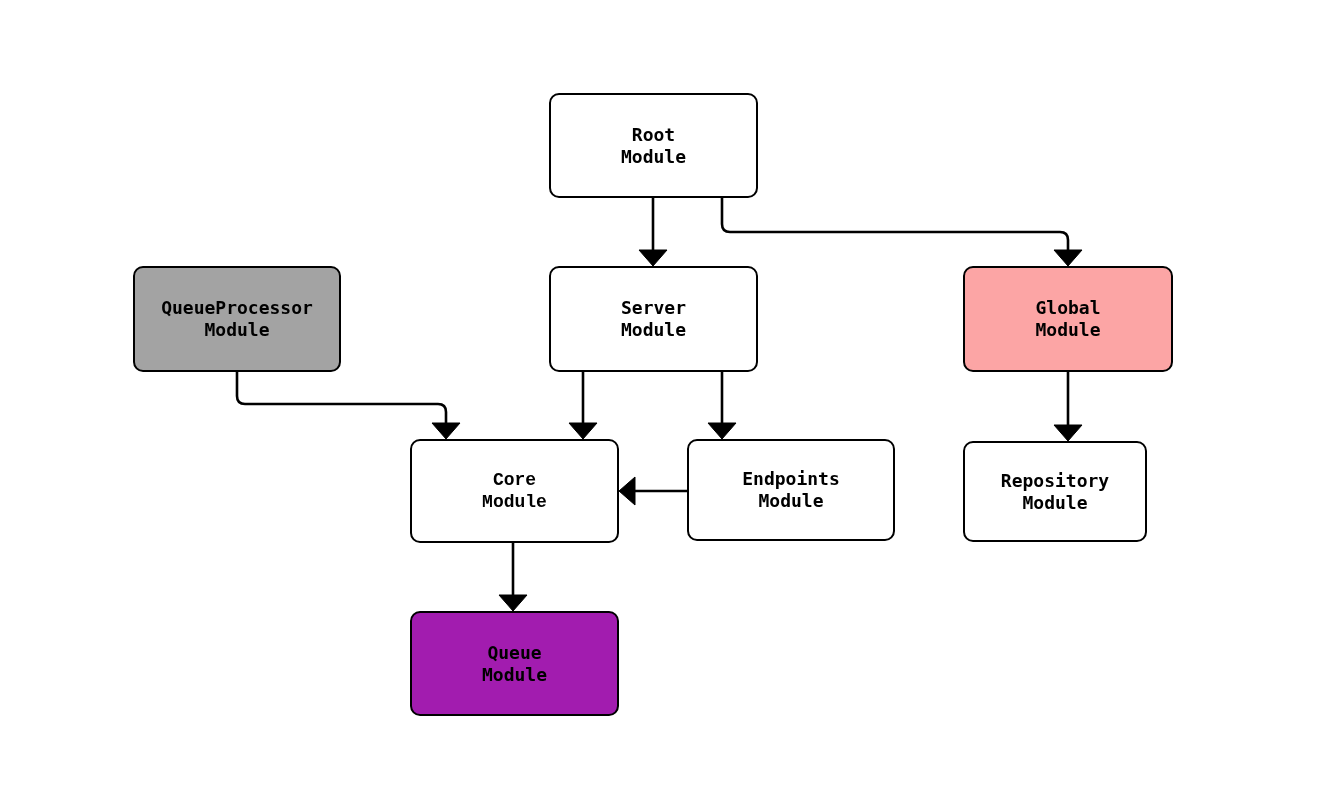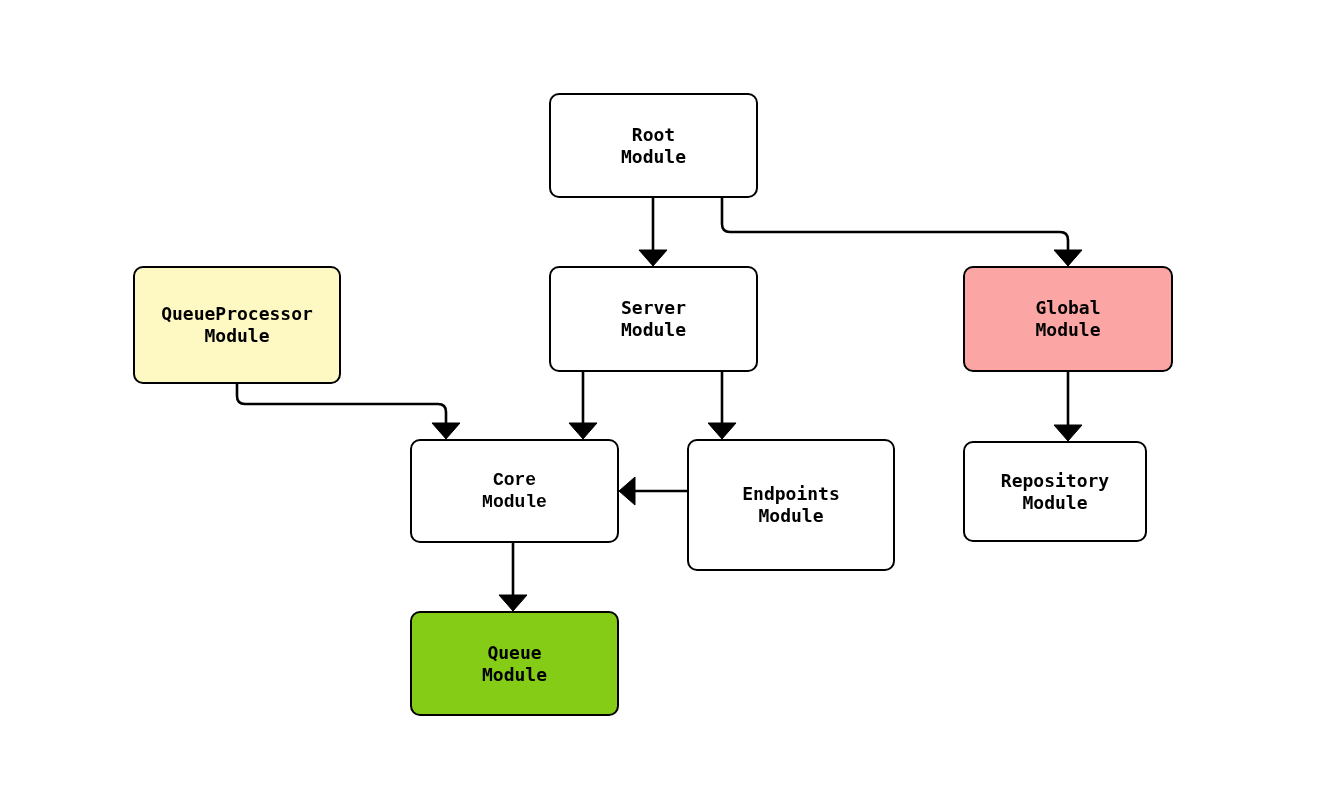--- a/index.html
+++ b/index.html
@@ -61,41 +61,41 @@
       <polygon points="619,491 635,477 635,505" fill="#000000" stroke="#000000" stroke-width="1" stroke-linejoin="round"></polygon>
       <path d="M 1068 372 L 1068 425" fill="none" stroke="#000000" stroke-width="2.6"></path>
       <polygon points="1068,441 1054,425 1082,425" fill="#000000" stroke="#000000" stroke-width="1" stroke-linejoin="round"></polygon>
       <path d="M 513 543 L 513 595" fill="none" stroke="#000000" stroke-width="2.6"></path>
       <polygon points="513,611 499,595 527,595" fill="#000000" stroke="#000000" stroke-width="1" stroke-linejoin="round"></polygon>
     </svg>
 <div class="node" style="left: 549px; top: 93px; width: 209px; height: 105px; background: rgb(255, 255, 255); border-color: rgb(0, 0, 0);">
       <div class="node-label-line" style="color: rgb(0, 0, 0);">Root</div>
       <div class="node-label-line" style="color: rgb(0, 0, 0);">Module</div>
     </div>
-    <div class="node" style="left: 133px; top: 266px; width: 208px; height: 118px; background: #fef9c3; border-color: rgb(0, 0, 0);">
+    <div class="node" style="left: 133px; top: 266px; width: 208px; height: 106px; background: #a3a3a3; border-color: rgb(0, 0, 0);">
       <div class="node-label-line" style="color: rgb(0, 0, 0);">QueueProcessor</div>
       <div class="node-label-line" style="color: rgb(0, 0, 0);">Module</div>
     </div>
     <div class="node" style="left: 549px; top: 266px; width: 209px; height: 106px; background: rgb(255, 255, 255); border-color: rgb(0, 0, 0); text-align: right;">
       <div class="node-label-line" style="color: rgb(0, 0, 0);">Server</div>
       <div class="node-label-line" style="color: rgb(0, 0, 0);">Module</div>
     </div>
     <div class="node" style="left: 963px; top: 266px; width: 210px; height: 106px; background: #fca5a5; border-color: rgb(0, 0, 0);">
       <div class="node-label-line" style="color: rgb(0, 0, 0);">Global</div>
       <div class="node-label-line" style="color: rgb(0, 0, 0);">Module</div>
     </div>
     <div class="node" style="left: 410px; top: 439px; width: 209px; height: 104px; background: rgb(255, 255, 255); border-color: rgb(0, 0, 0); font-family: Liberation Mono, monospace;">
       <div class="node-label-line" style="color: rgb(0, 0, 0);">Core</div>
       <div class="node-label-line" style="color: rgb(0, 0, 0);">Module</div>
     </div>
-    <div class="node" style="left: 687px; top: 439px; width: 208px; height: 132px; background: rgb(255, 255, 255); border-color: rgb(0, 0, 0);">
+    <div class="node" style="left: 687px; top: 439px; width: 208px; height: 102px; background: rgb(255, 255, 255); border-color: rgb(0, 0, 0);">
       <div class="node-label-line" style="color: rgb(0, 0, 0);">Endpoints</div>
       <div class="node-label-line" style="color: rgb(0, 0, 0);">Module</div>
     </div>
     <div class="node" style="left: 963px; top: 441px; width: 184px; height: 101px; background: rgb(255, 255, 255); border-color: rgb(0, 0, 0);">
       <div class="node-label-line" style="color: rgb(0, 0, 0);">Repository</div>
       <div class="node-label-line" style="color: rgb(0, 0, 0);">Module</div>
     </div>
-    <div class="node" style="left: 410px; top: 611px; width: 209px; height: 105px; background: #84cc16; border-color: rgb(0, 0, 0);">
+    <div class="node" style="left: 410px; top: 611px; width: 209px; height: 105px; background: #a21caf; border-color: rgb(0, 0, 0);">
       <div class="node-label-line" style="color: rgb(0, 0, 0);">Queue</div>
       <div class="node-label-line" style="color: rgb(0, 0, 0);">Module</div>
     </div>
   </div>
 
 </body></html>

